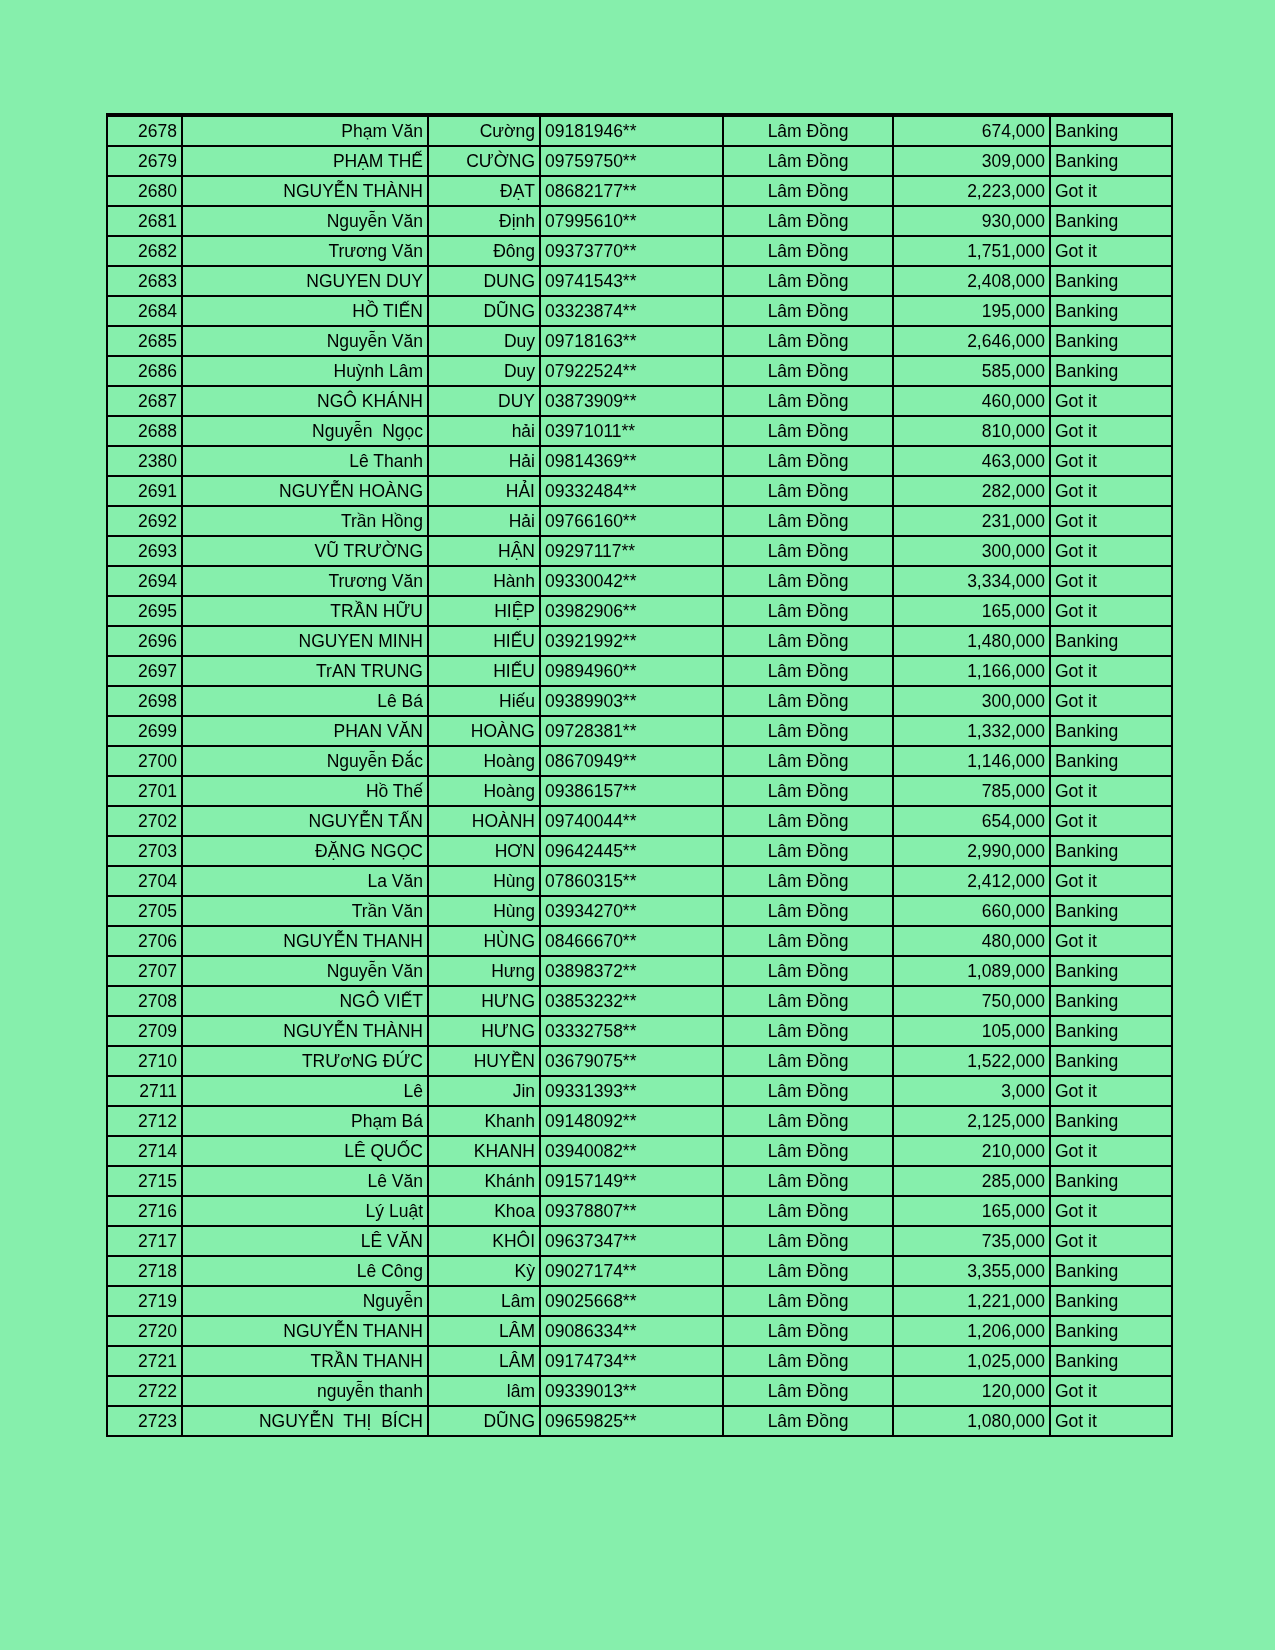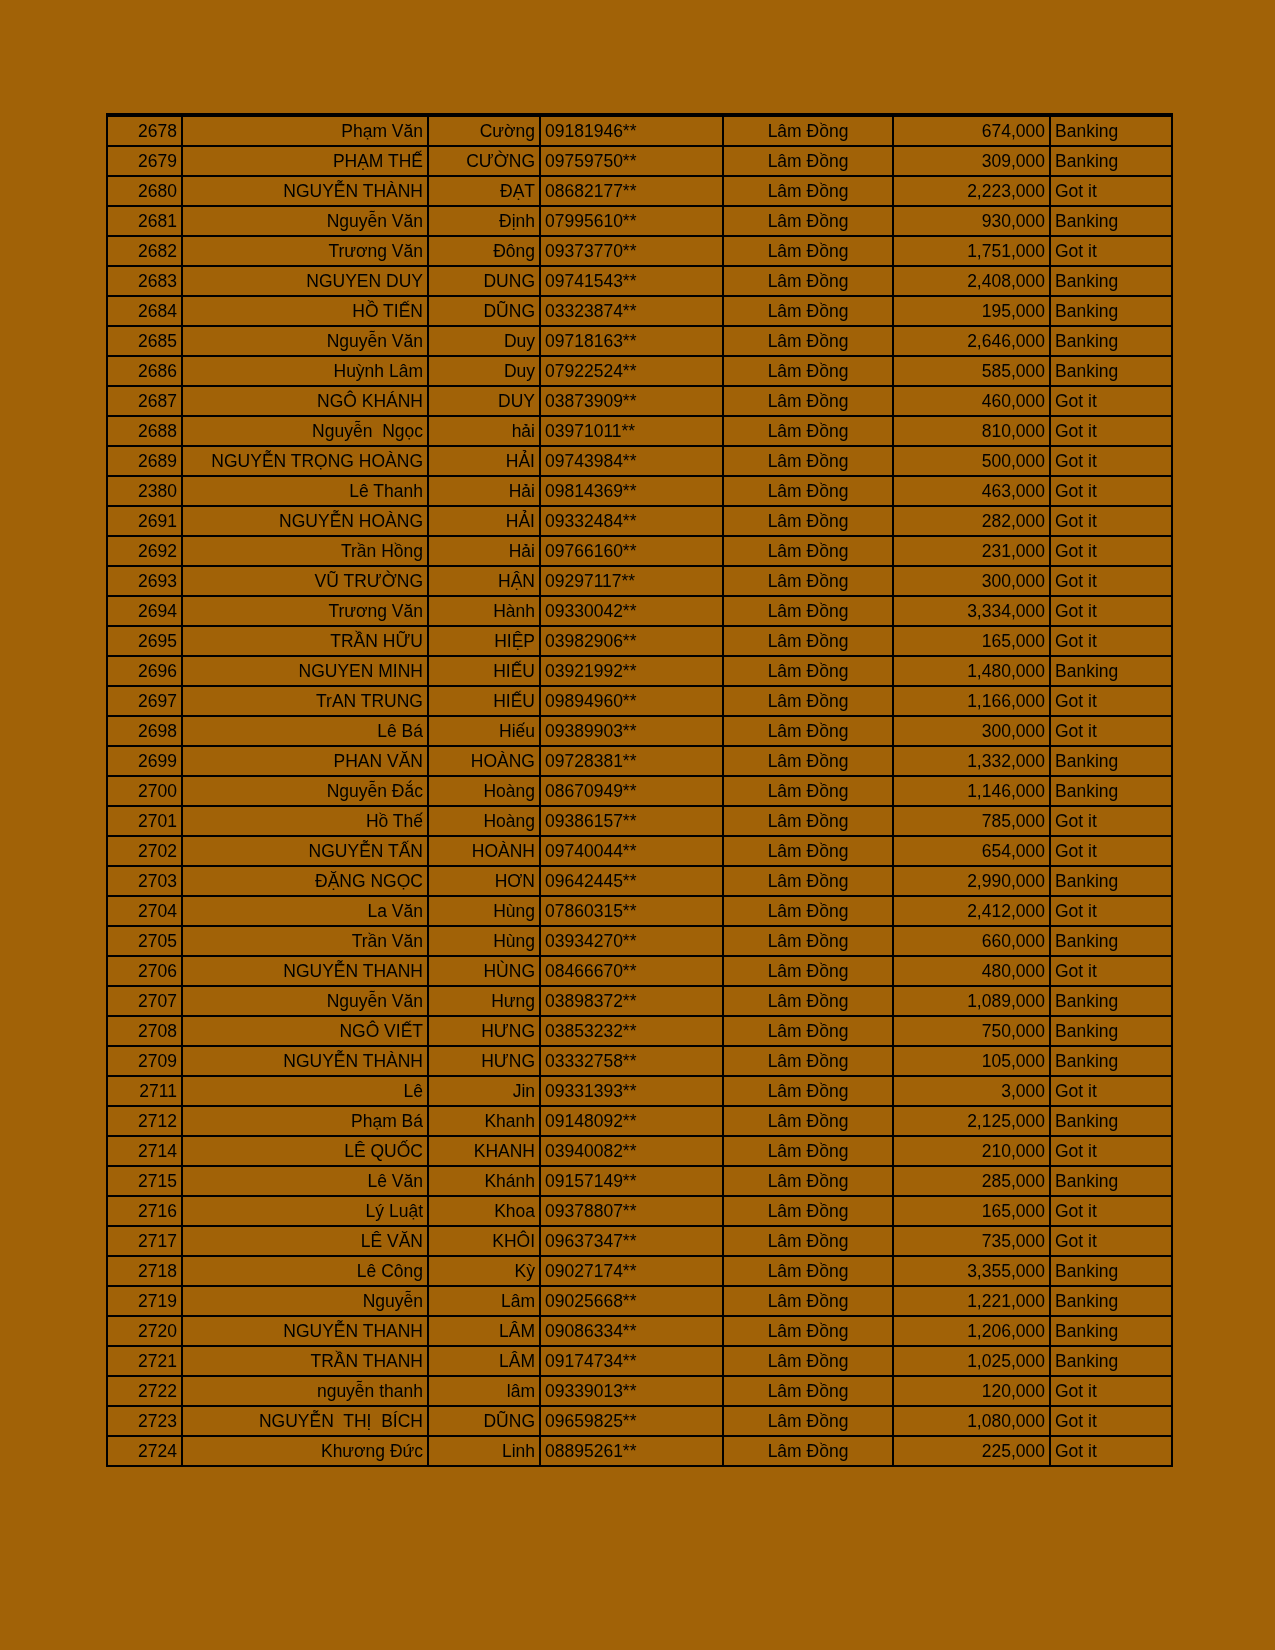--- a/index.html
+++ b/index.html
@@ -4,21 +4,21 @@
 <style>
   html, body {
     margin: 0;
     padding: 0;
     background: #ffffff;
   }
   .page {
     position: relative;
     width: 1275px;
     height: 1650px;
-    background: #a16207;
+    background: #86efac;
     font-family: "Liberation Sans", "DejaVu Sans", sans-serif;
     color: #000;
   }
   table.data-grid {
     position: absolute;
     left: 106px;
     top: 113px;
     border-collapse: collapse;
     table-layout: fixed;
     border: 2px solid #000;
@@ -141,29 +141,20 @@
         <tr>
           <td class="c0">2688</td>
           <td class="c1">Nguyễn  Ngọc</td>
           <td class="c2">hải</td>
           <td class="c3">03971011**</td>
           <td class="c4">Lâm Đồng</td>
           <td class="c5">810,000</td>
           <td class="c6">Got it</td>
         </tr>
         <tr>
-          <td class="c0">2689</td>
-          <td class="c1">NGUYỄN TRỌNG HOÀNG</td>
-          <td class="c2">HẢI</td>
-          <td class="c3">09743984**</td>
-          <td class="c4">Lâm Đồng</td>
-          <td class="c5">500,000</td>
-          <td class="c6">Got it</td>
-        </tr>
-        <tr>
           <td class="c0">2380</td>
           <td class="c1">Lê Thanh</td>
           <td class="c2">Hải</td>
           <td class="c3">09814369**</td>
           <td class="c4">Lâm Đồng</td>
           <td class="c5">463,000</td>
           <td class="c6">Got it</td>
         </tr>
         <tr>
           <td class="c0">2691</td>
@@ -330,20 +321,29 @@
         <tr>
           <td class="c0">2709</td>
           <td class="c1">NGUYỄN THÀNH</td>
           <td class="c2">HƯNG</td>
           <td class="c3">03332758**</td>
           <td class="c4">Lâm Đồng</td>
           <td class="c5">105,000</td>
           <td class="c6">Banking</td>
         </tr>
         <tr>
+          <td class="c0">2710</td>
+          <td class="c1">TRƯơNG ĐỨC</td>
+          <td class="c2">HUYỀN</td>
+          <td class="c3">03679075**</td>
+          <td class="c4">Lâm Đồng</td>
+          <td class="c5">1,522,000</td>
+          <td class="c6">Banking</td>
+        </tr>
+        <tr>
           <td class="c0">2711</td>
           <td class="c1">Lê</td>
           <td class="c2">Jin</td>
           <td class="c3">09331393**</td>
           <td class="c4">Lâm Đồng</td>
           <td class="c5">3,000</td>
           <td class="c6">Got it</td>
         </tr>
         <tr>
           <td class="c0">2712</td>
@@ -435,26 +435,17 @@
           <td class="c5">120,000</td>
           <td class="c6">Got it</td>
         </tr>
         <tr>
           <td class="c0">2723</td>
           <td class="c1">NGUYỄN  THỊ  BÍCH</td>
           <td class="c2">DŨNG</td>
           <td class="c3">09659825**</td>
           <td class="c4">Lâm Đồng</td>
           <td class="c5">1,080,000</td>
-          <td class="c6">Got it</td>
-        </tr>
-        <tr>
-          <td class="c0">2724</td>
-          <td class="c1">Khương Đức</td>
-          <td class="c2">Linh</td>
-          <td class="c3">08895261**</td>
-          <td class="c4">Lâm Đồng</td>
-          <td class="c5">225,000</td>
           <td class="c6">Got it</td>
         </tr>
       </tbody>
   </table>
 </div>
 
 </body></html>

